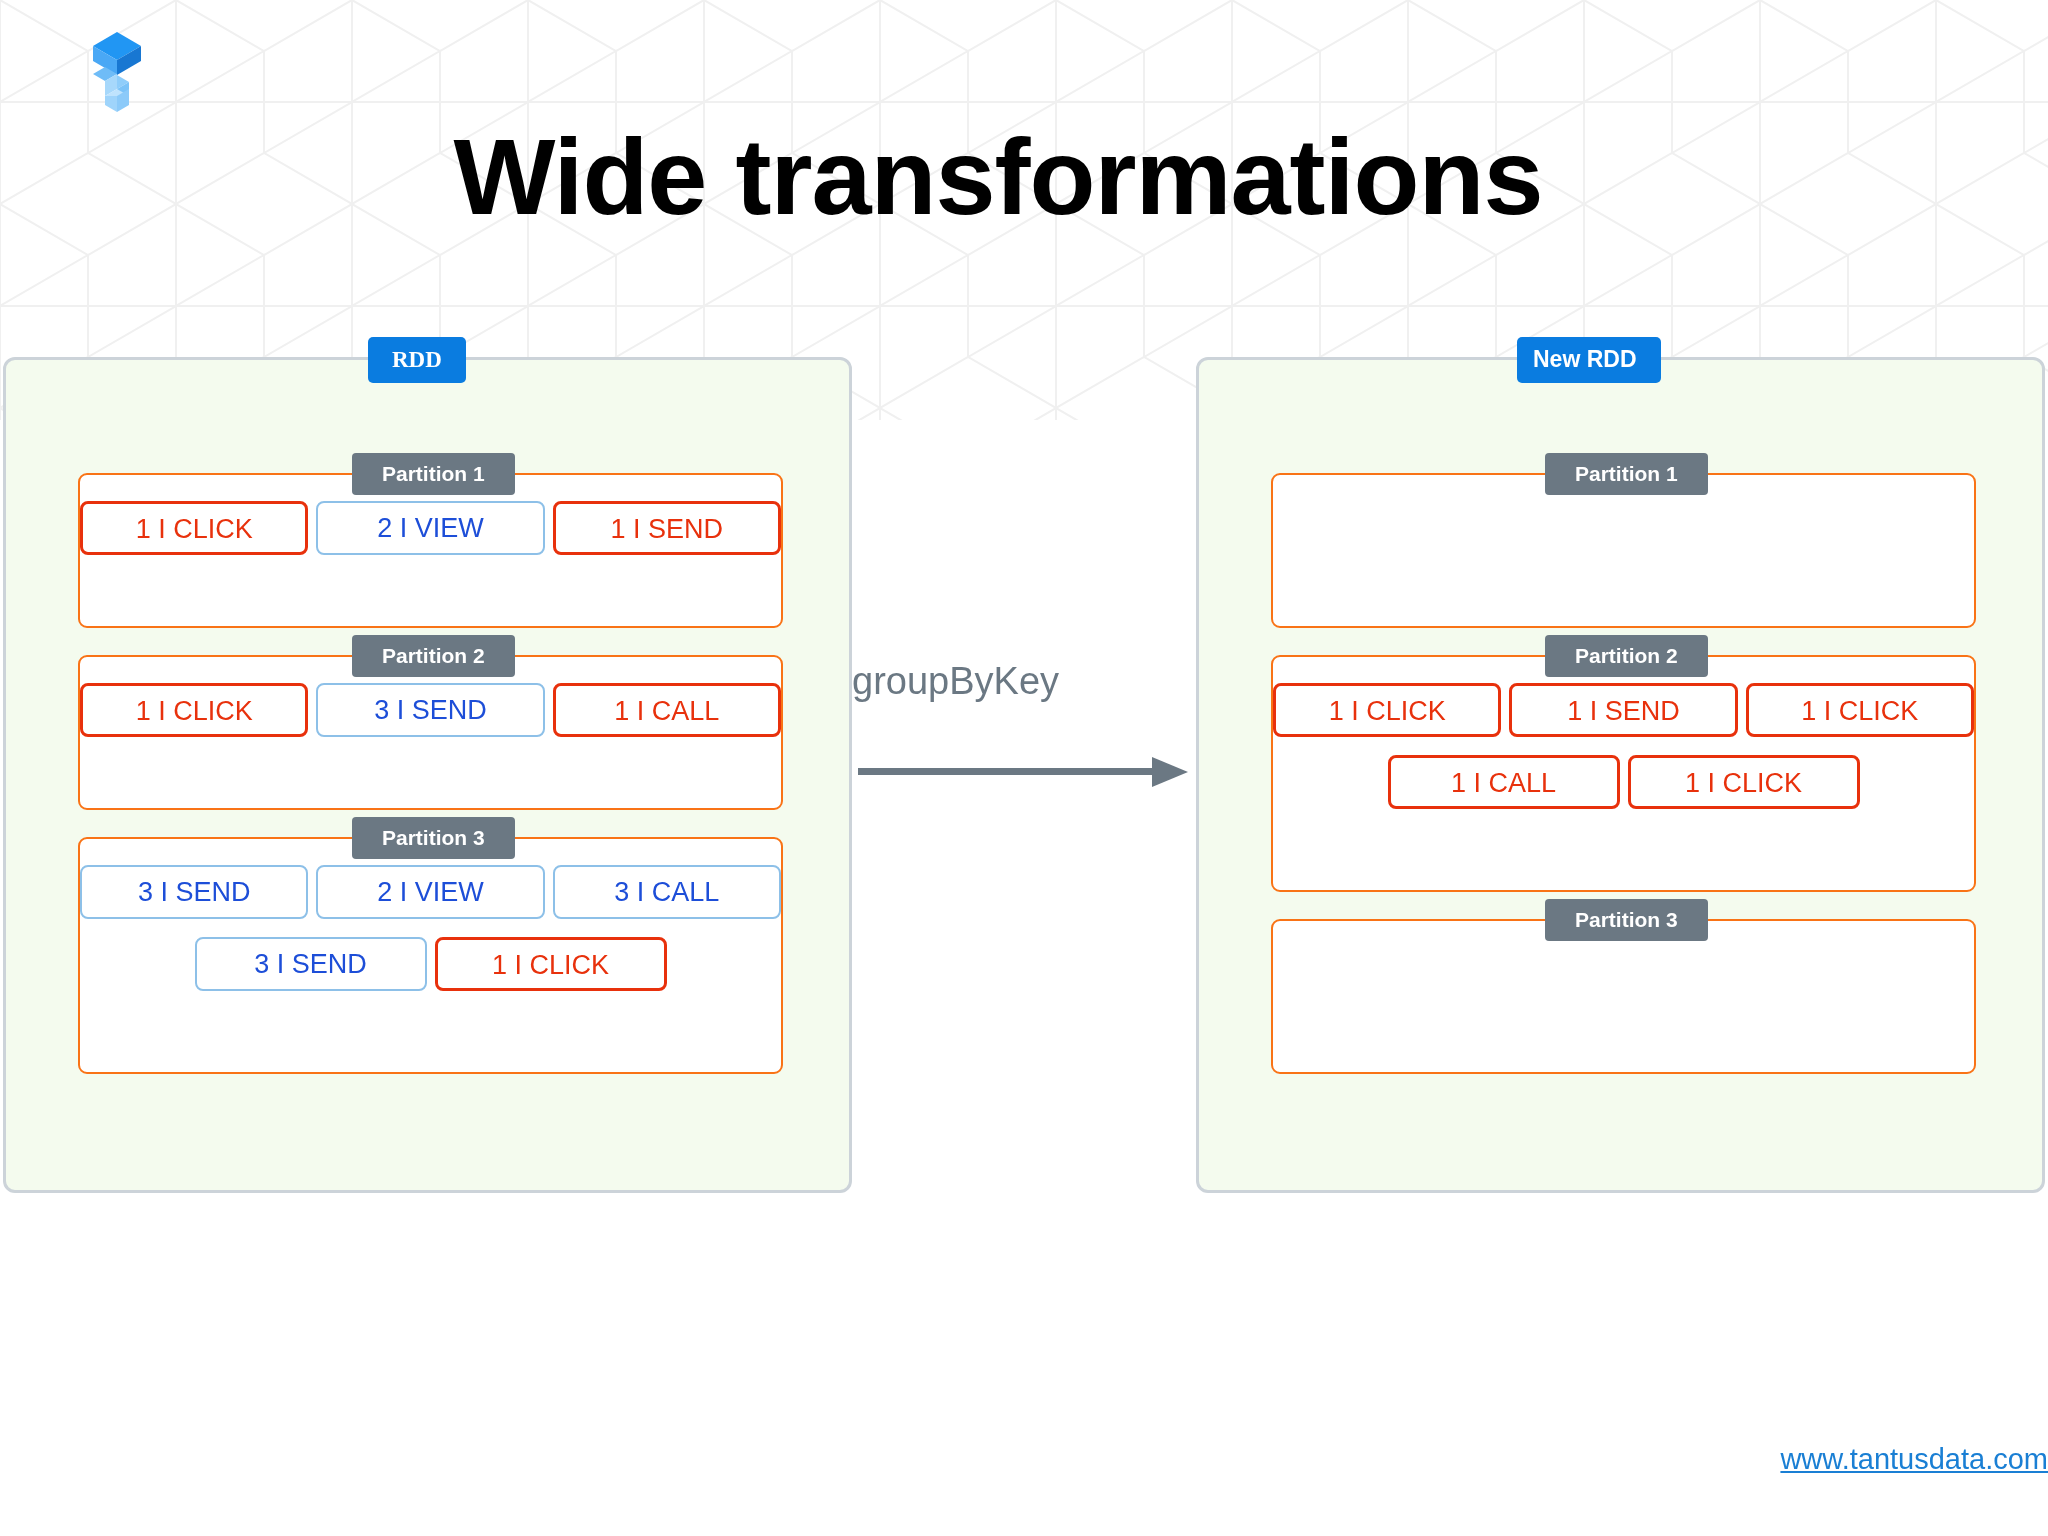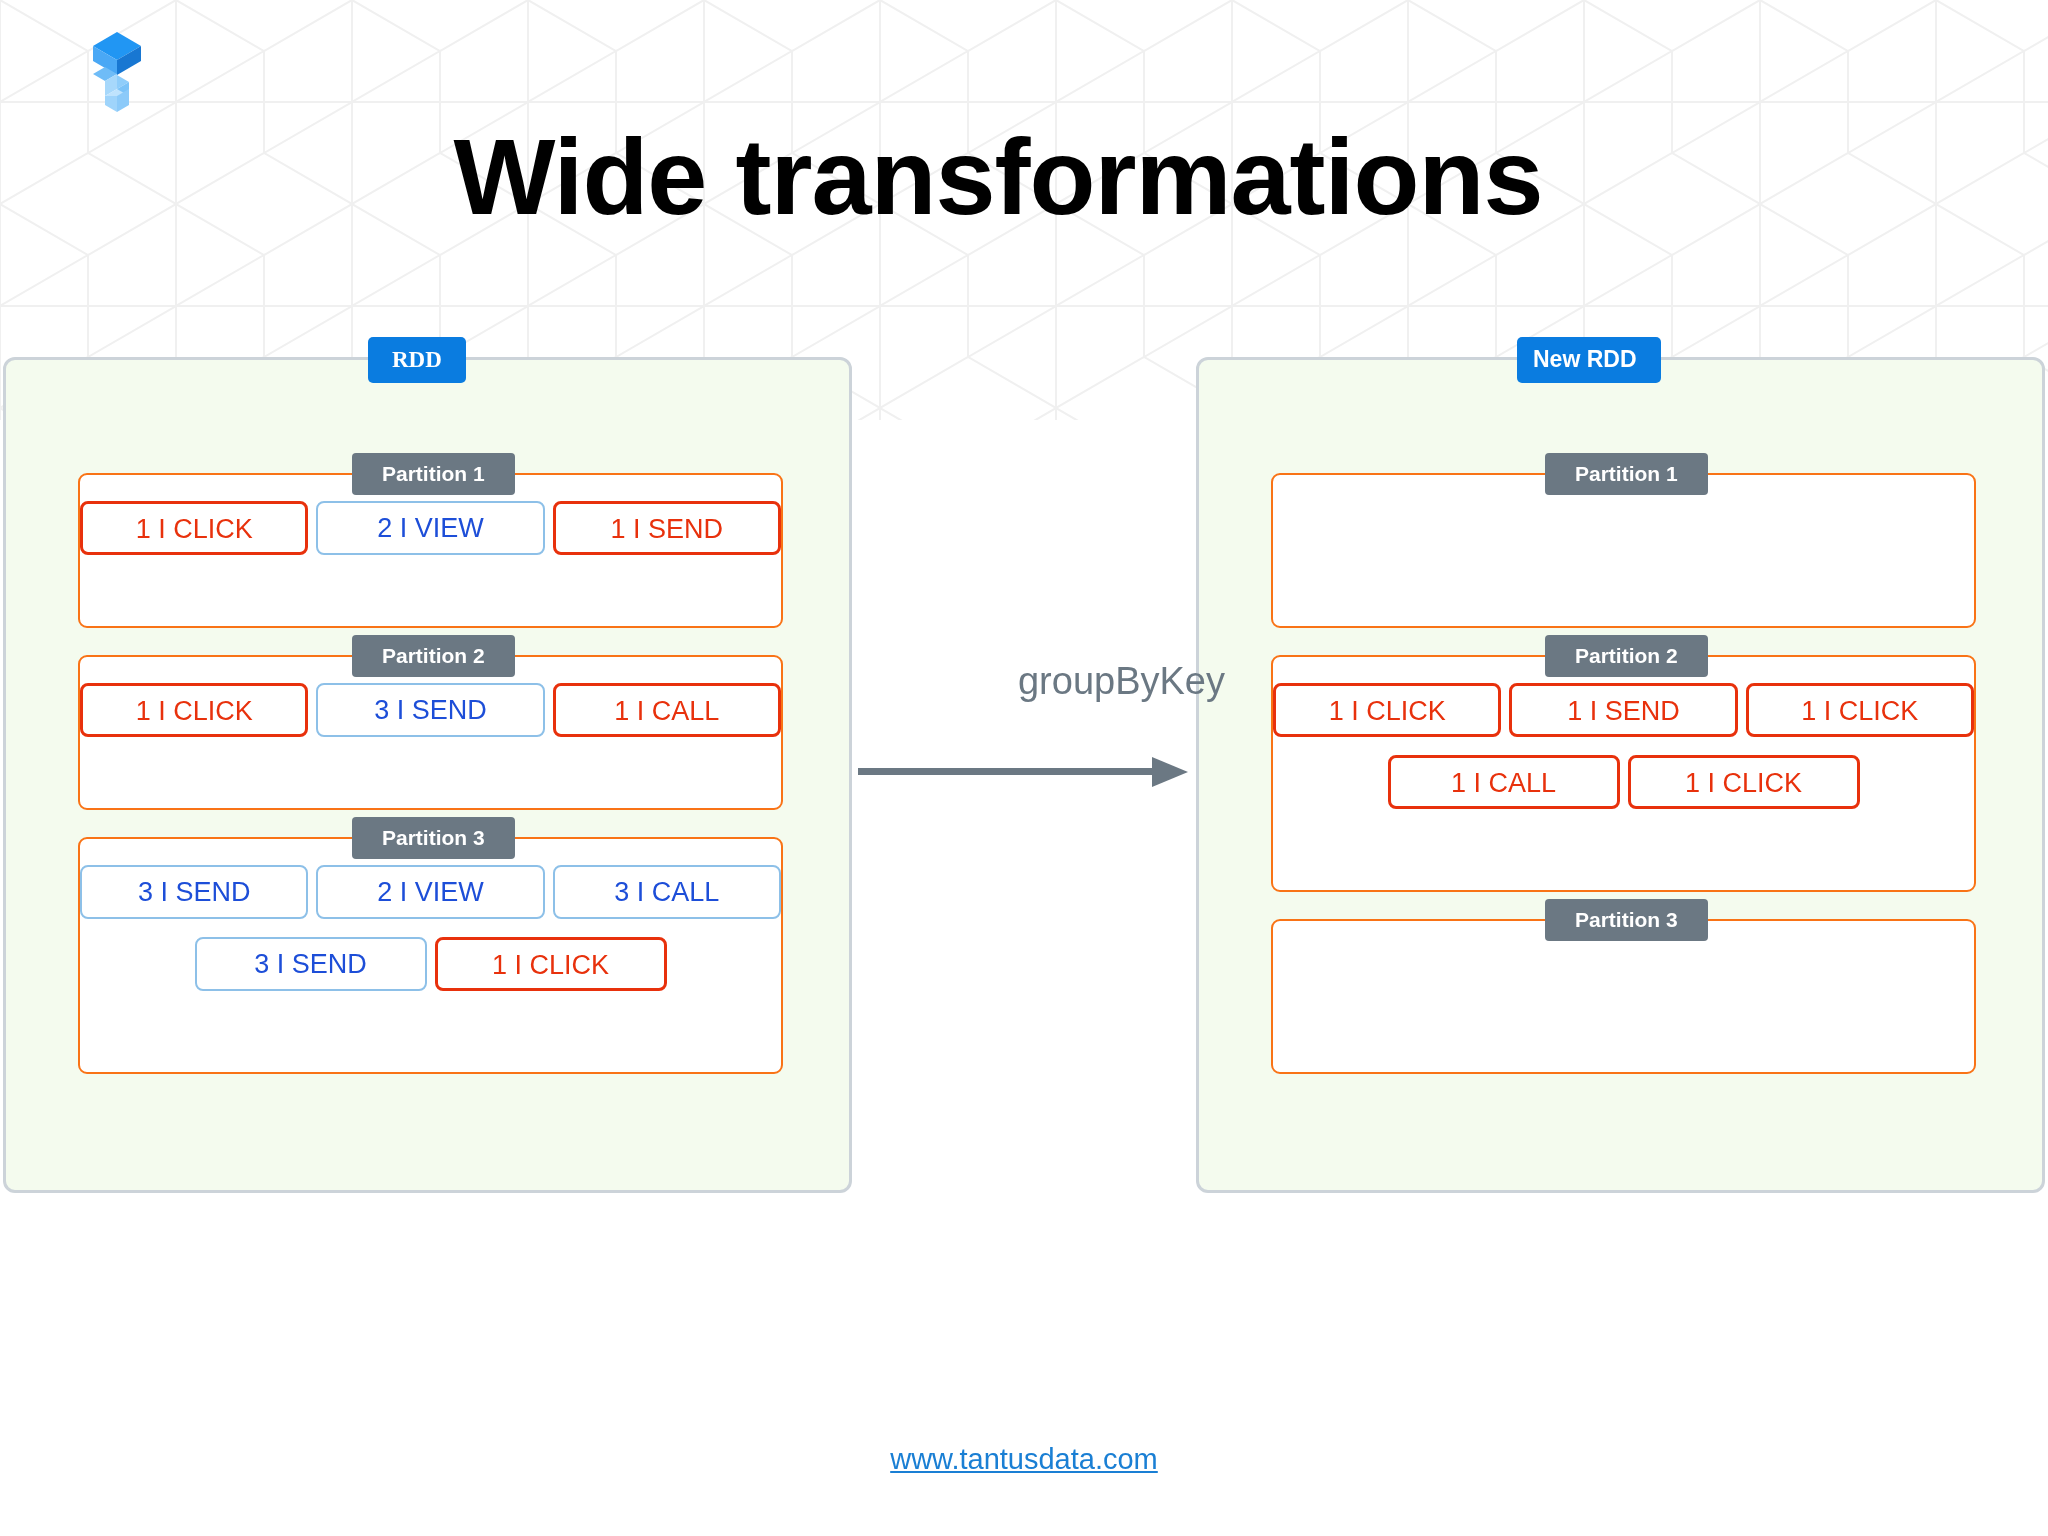--- a/index.html
+++ b/index.html
@@ -143,21 +143,21 @@
     border: 2px solid #8dc0e8;
     color: #1d4ed8;
   }
 
   
   #arrow-label {
     position: absolute;
     left: 852px;
     top: 660px;
     width: 373px;
-    text-align: right;
+    text-align: left;
     font-size: 38px;
     color: #6b7883;
     z-index: 3;
   }
   #arrow-shaft {
     position: absolute;
     left: 858px;
     top: 768px;
     width: 300px;
     height: 7px;
@@ -174,21 +174,21 @@
     border-left: 36px solid #6b7883;
     z-index: 3;
   }
 
   
   #footer-link {
     position: absolute;
     left: 0;
     top: 1443px;
     width: 2048px;
-    text-align: center;
+    text-align: right;
     font-size: 29px;
     color: #1a7fd4;
     text-decoration: underline;
     z-index: 3;
     cursor: pointer;
   }
 </style>
 </head>
 <body>
 

